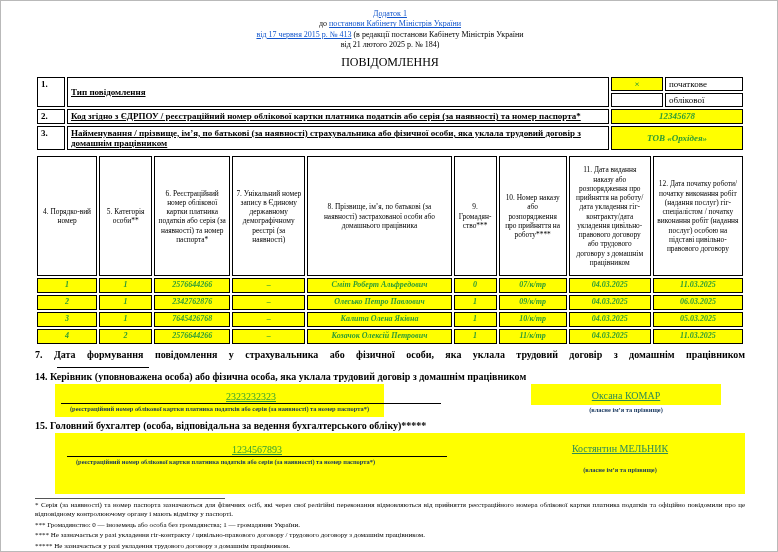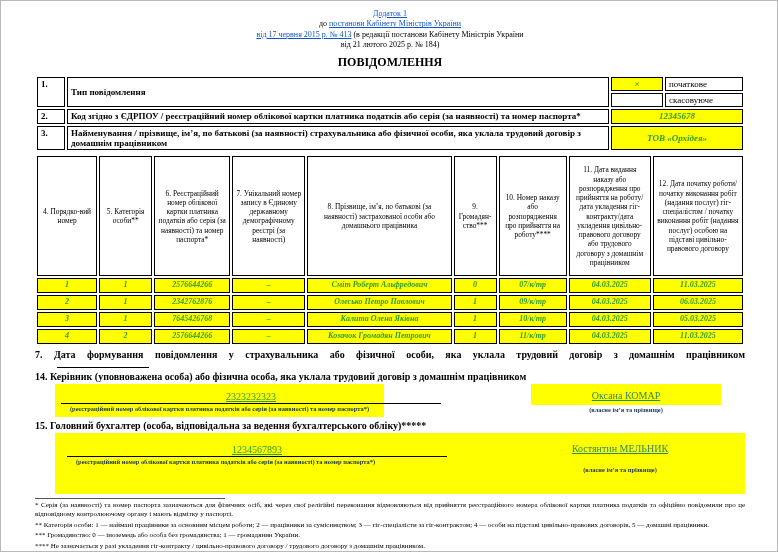--- a/index.html
+++ b/index.html
@@ -5,28 +5,28 @@
   html,body{margin:0;padding:0;background:#fff;}
   .page{
     width:778px;height:552px;box-sizing:border-box;
     border:1px solid #b9b9b9;background:#fff;
     padding:8px 32px 4px 34px;overflow:hidden;
     font-family:"Liberation Serif","DejaVu Serif",serif;color:#000;
   }
   a{color:#1155cc;text-decoration:underline;cursor:pointer;}
   .annex{font-size:8px;line-height:1.3;text-align:center;margin-bottom:4px;}
   .title-block{text-align:center;margin:2px 0 5px 0;}
-  .title-main{font-size:12px;font-weight:bold;}
+  .title-main{font-size:12px;font-weight:normal;}
   .title-sub{font-size:11px;font-weight:bold;}
   table{border-collapse:separate;border-spacing:2px;width:100%;}
   td,th{border:1px solid #000;padding:1px 3px;vertical-align:middle;}
   .toptable{margin-bottom:2px;}
   .toptable td{font-size:9px;font-weight:bold;line-height:1.15;}
   .toptable .num{width:20px;vertical-align:top;text-align:left;}
-  .toptable .lbl{text-align:left;}
+  .toptable .lbl{text-align:left;text-decoration:underline;}
   .toptable .mark{width:44px;text-align:center;color:#2f9e35;font-weight:bold;}
   .toptable .opt{width:70px;font-weight:normal;font-size:9px;}
   .hl{background:#ffff00;}
   .grnval{color:#2f9e35;font-style:italic;text-align:center;}
   .maintable{margin-bottom:3px;}
   .maintable th{font-size:7.4px;font-weight:normal;line-height:1.25;height:116px;text-align:center;}
   .maintable td{font-size:8px;font-weight:bold;font-style:italic;color:#2f9e35;text-align:center;height:11px;line-height:1.1;}
   .sec{font-size:10px;font-weight:bold;margin:3px 0 1px 0;}
   .just{text-align:justify;text-align-last:justify;}
   .blank-line{width:92px;border-bottom:1px solid #000;height:6px;margin:0 0 3px 22px;}
@@ -69,21 +69,21 @@
       </colgroup>
     <tbody>
         <tr>
       <td class="num" rowspan="2">1.</td>
       <td class="lbl" rowspan="2">Тип повідомлення</td>
       <td class="mark hl">×</td>
       <td class="opt">початкове</td>
     </tr>
     <tr>
       <td class="mark"></td>
-      <td class="opt">скасовуюче</td>
+      <td class="opt">облікової</td>
     </tr>
     <tr>
       <td class="num">2.</td>
       <td class="lbl">Код згідно з ЄДРПОУ / реєстраційний номер облікової картки платника податків або серія (за наявності) та номер паспорта*</td>
       <td class="grnval hl" colspan="2">12345678</td>
     </tr>
     <tr>
       <td class="num">3.</td>
       <td class="lbl">Найменування / прізвище, ім’я, по батькові (за наявності) страхувальника або фізичної особи, яка уклала трудовий договір з домашнім працівником</td>
       <td class="grnval hl" colspan="2" style="font-weight:bold;">ТОВ «Орхідея»</td>
@@ -146,21 +146,21 @@
       <td class="hl">1</td>
       <td class="hl">10/к/тр</td>
       <td class="hl">04.03.2025</td>
       <td class="hl">05.03.2025</td>
     </tr>
     <tr>
       <td class="hl">4</td>
       <td class="hl">2</td>
       <td class="hl">2576644266</td>
       <td class="hl">–</td>
-      <td class="hl">Козачок Громадян Петрович</td>
+      <td class="hl">Козачок Олексій Петрович</td>
       <td class="hl">1</td>
       <td class="hl">11/к/тр</td>
       <td class="hl">04.03.2025</td>
       <td class="hl">11.03.2025</td>
     </tr>
   </tbody>
     </table>
 
   <div class="sec just">7. Дата формування повідомлення у страхувальника або фізичної особи, яка уклала трудовий договір з домашнім працівником</div>
   <div class="blank-line"></div>
@@ -185,19 +185,18 @@
     </div>
     <div class="name-col">
       <div class="name-strip"><span class="sig-name">Костянтин МЕЛЬНИК</span></div>
       <div class="sig-caption" style="margin-top:8px;">(власне ім’я та прізвище)</div>
     </div>
   </div>
 
   <div class="footnote-sep"></div>
   <div class="footnotes">
     <div>* Серія (за наявності) та номер паспорта зазначаються для фізичних осіб, які через свої релігійні переконання відмовляються від прийняття реєстраційного номера облікової картки платника податків та офіційно повідомили про це відповідному контролюючому органу і мають відмітку у паспорті.</div>
-    <div>** Категорія особи: 1 — наймані працівники за основним місцем роботи; 2 — працівники за сумісництвом; 3 — гіг-спеціалісти за гіг-контрактом; 4 — особи на підставі цивільно-правових договорів, 5 — домашні працівники.</div>
     <div>*** Громадянство: 0 — іноземець або особа без громадянства; 1 — громадянин України.</div>
     <div>**** Не зазначається у разі укладення гіг-контракту / цивільно-правового договору / трудового договору з домашнім працівником.</div>
     <div>***** Не зазначається у разі укладення трудового договору з домашнім працівником.</div>
   </div>
 
 </div>
 
 </body></html>

